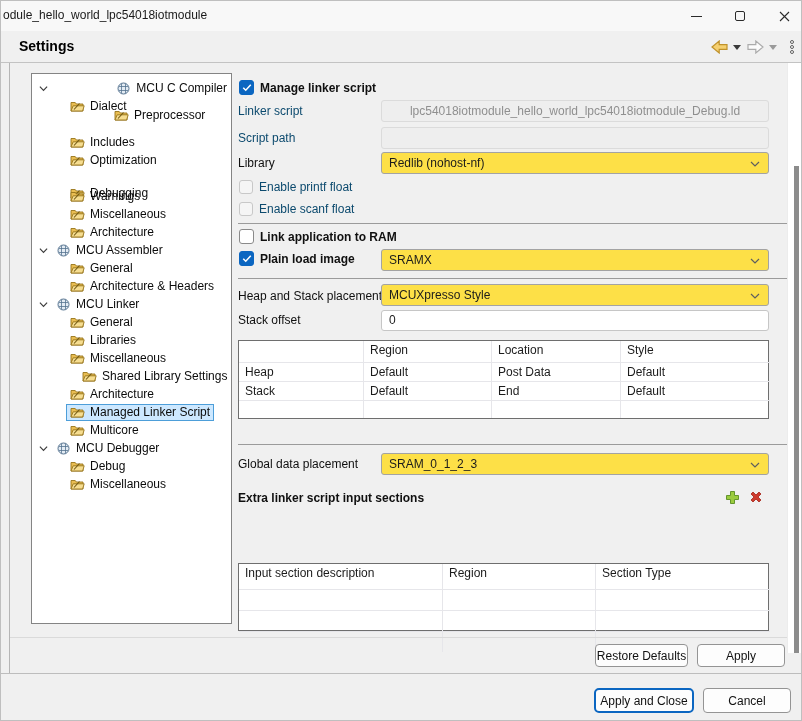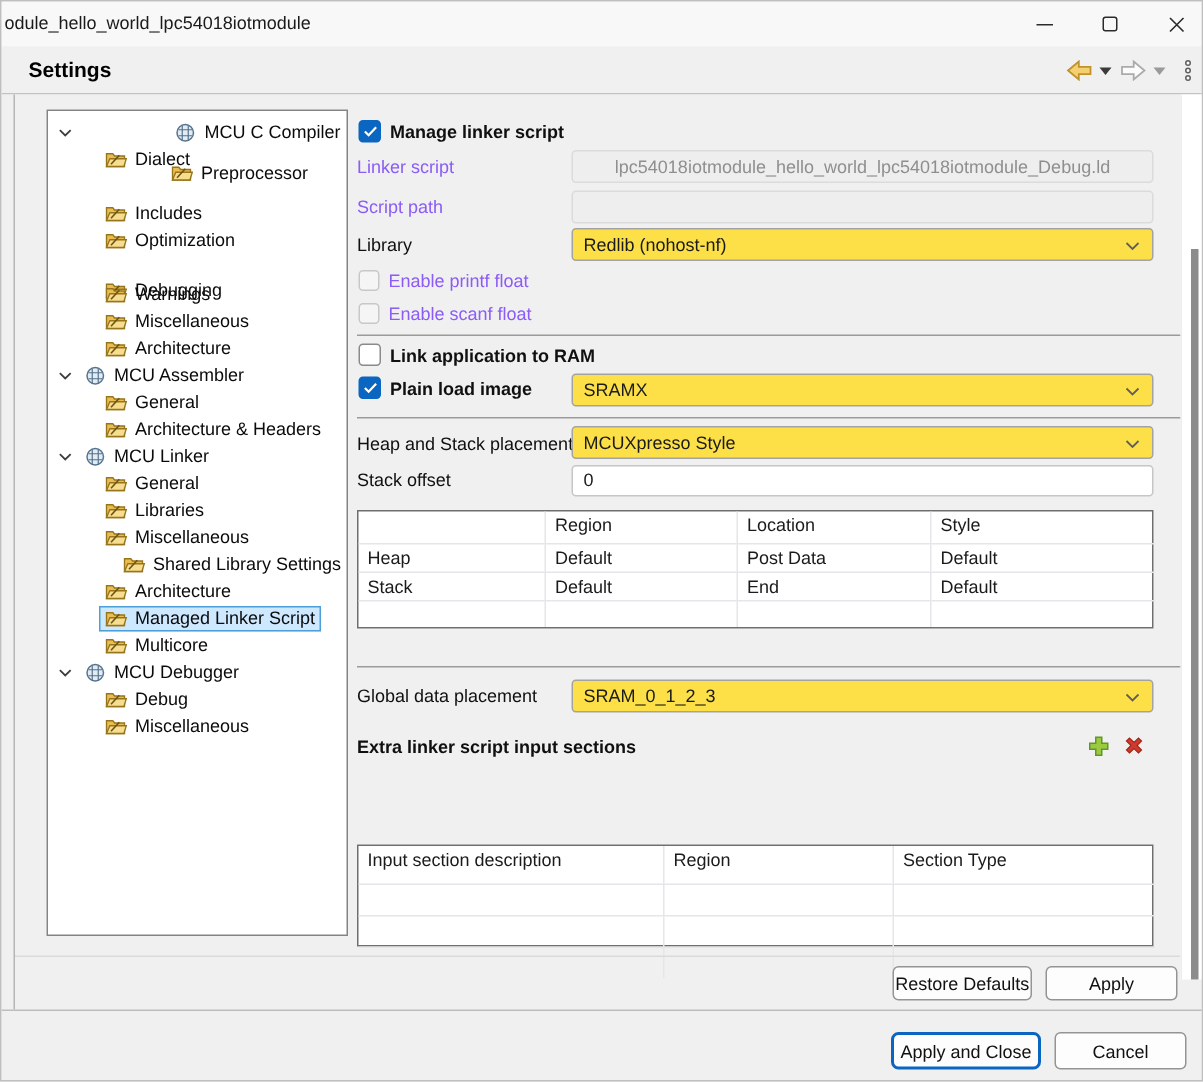--- a/index.html
+++ b/index.html
@@ -35,21 +35,21 @@
   .tree-row.cat { padding-left:5px; }
   .tree-row.child { padding-left:34px; }
   .chev { width:12px; height:12px; margin-right:3px; display:inline-flex; align-items:center; justify-content:center; }
   .row-inner { display:inline-flex; align-items:center; height:17px; padding:0 3px; border:1px solid transparent; }
   .tree-row.selected .row-inner { background:#CDE8FF; border-color:#4D9ED9; }
   .ticon { width:15px; height:13px; margin-right:5px; display:inline-flex; align-items:center; justify-content:center; }
   .tlabel { font-size:12px; color:#0b0b0b; }
 
   
   .flabel { position:absolute; font-size:12px; color:#101010; white-space:nowrap; }
-  .flabel.dim { color:#8b5cf6; }
+  .flabel.dim { color:#0c4a6e; }
   .flabel.strong { font-weight:bold; }
   .field-disabled { position:absolute; left:380px; width:388px; height:22px; background:#EEEEEE; border:1px solid #DBDBDB; border-radius:3px; color:#8F8F8F; font-size:12px; line-height:20px; text-align:center; overflow:hidden; white-space:nowrap; }
   .field { position:absolute; left:380px; width:388px; height:21px; background:#fff; border:1px solid #C6C6C6; border-radius:3px; font-size:12px; line-height:19px; padding-left:7px; }
   .combo { position:absolute; left:380px; width:388px; height:22px; background:#fde047; border:1px solid #A3A3A3; border-radius:3px; font-size:12px; line-height:20px; padding:0 24px 0 7px; white-space:nowrap; overflow:hidden; }
   .combo svg.cv { position:absolute; right:8px; top:8px; }
 
   .cb { position:absolute; width:15px; height:15px; background:#fff; border:1px solid #8A8A8A; border-radius:3px; display:flex; align-items:center; justify-content:center; }
   .cb.small { width:14px; height:14px; }
   .cb.disabled { border-color:#C8C8C8; background:#F5F5F5; }
   .cb.checked { background:#0B66C1; border-color:#0B66C1; }

